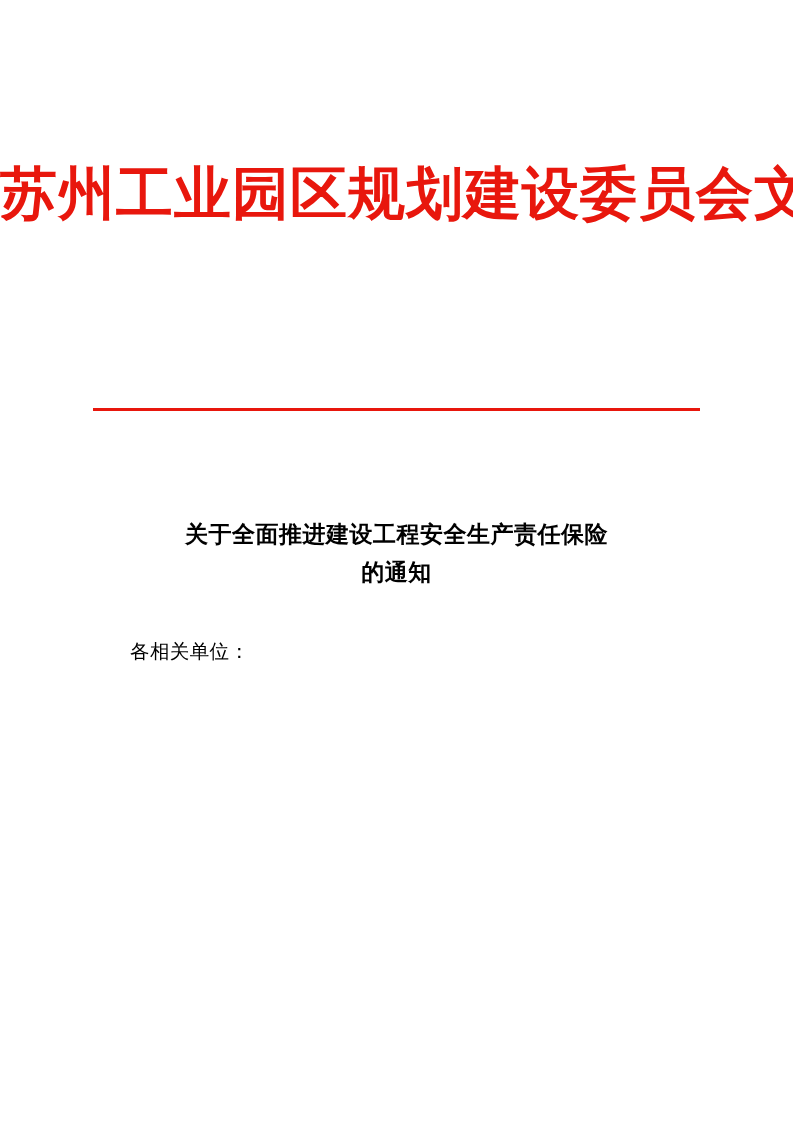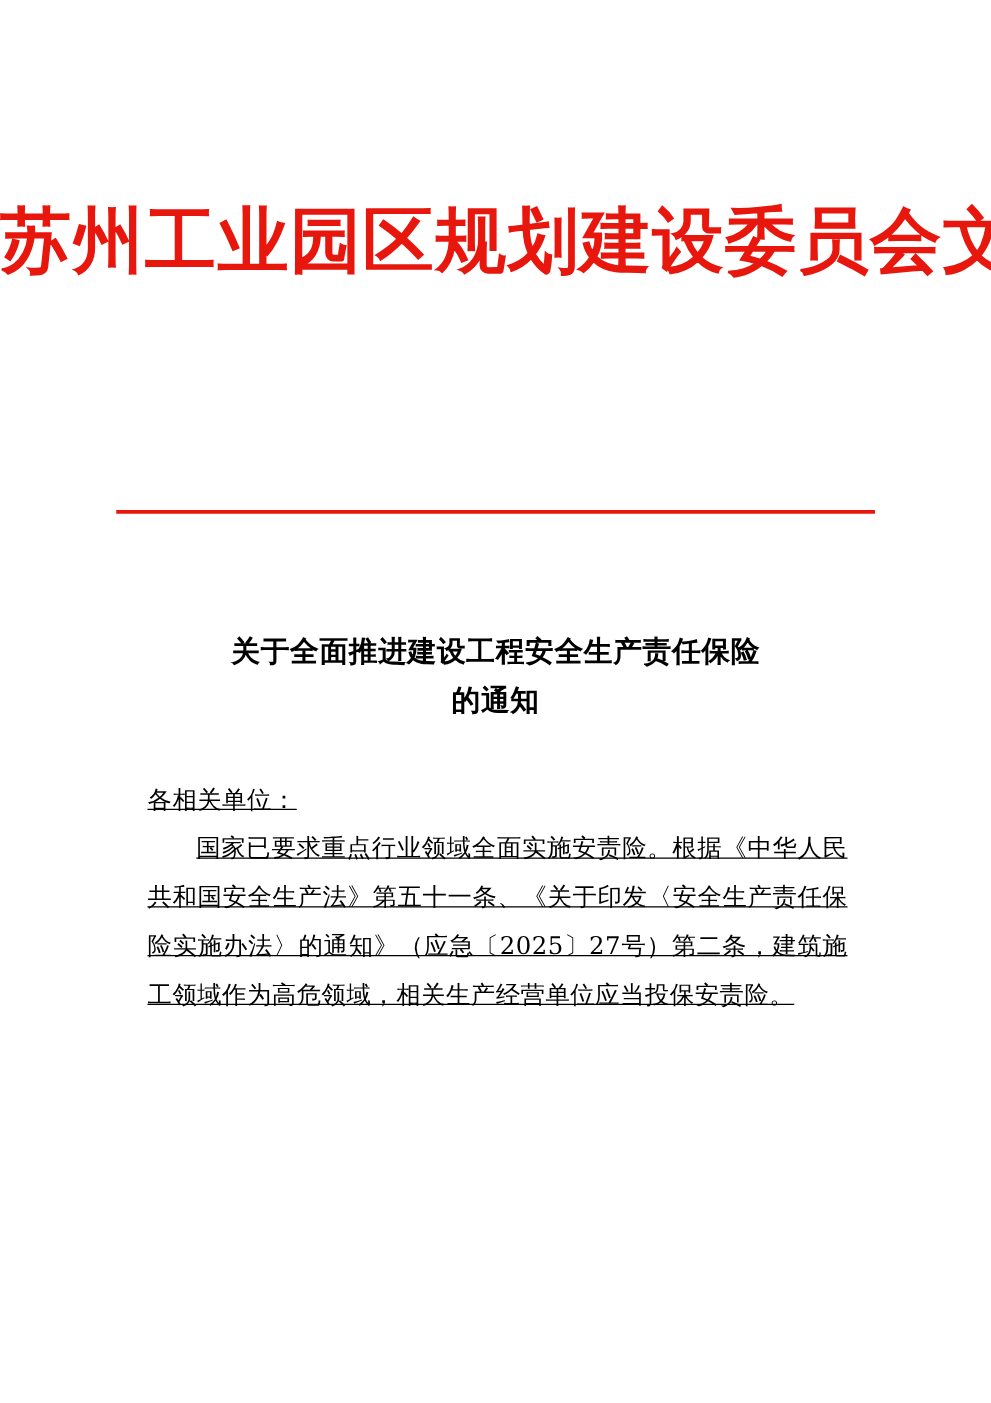--- a/index.html
+++ b/index.html
@@ -39,21 +39,21 @@
   .red-rule {
     position: absolute;
     top: 408px;
     left: 93px;
     width: 607px;
     height: 3px;
     background: #e8170d;
   }
   .doc-title {
     position: absolute;
-    top: 504px;
+    top: 516px;
     left: 96px;
     width: 601px;
     text-align: center;
     font-family: "DejaVu Sans", "Liberation Sans", sans-serif;
     font-weight: bold;
     font-size: 23px;
     line-height: 1.65;
     letter-spacing: 0.5px;
   }
   .doc-title .line2 {
@@ -65,22 +65,21 @@
     top: 620px;
     left: 118px;
     width: 560px;
   }
   .para {
     font-size: 19.5px;
     line-height: 2.0;
     letter-spacing: 0.4px;
     text-align: justify;
     text-justify: inter-ideograph;
-    margin: 0;
-    text-decoration: underline;
+    margin: 12px;
   }
   .para.indent {
     text-indent: 39px;
   }
   .para.heading {
     font-family: "DejaVu Sans", "Liberation Sans", sans-serif;
     font-weight: bold;
     text-indent: 39px;
   }
 </style>
@@ -95,16 +94,15 @@
 
   <div class="red-rule"></div>
 
   <div class="doc-title">
     <span>关于全面推进建设工程安全生产责任保险</span>
     <span class="line2">的通知</span>
   </div>
 
   <div class="body-text">
     <p class="para">各相关单位：</p>
-    <p class="para indent">国家已要求重点行业领域全面实施安责险。根据《中华人民共和国安全生产法》第五十一条、《关于印发〈安全生产责任保险实施办法〉的通知》（应急〔2025〕27号）第二条，建筑施工领域作为高危领域，相关生产经营单位应当投保安责险。</p>
   </div>
 
 </div>
 
 </body></html>

